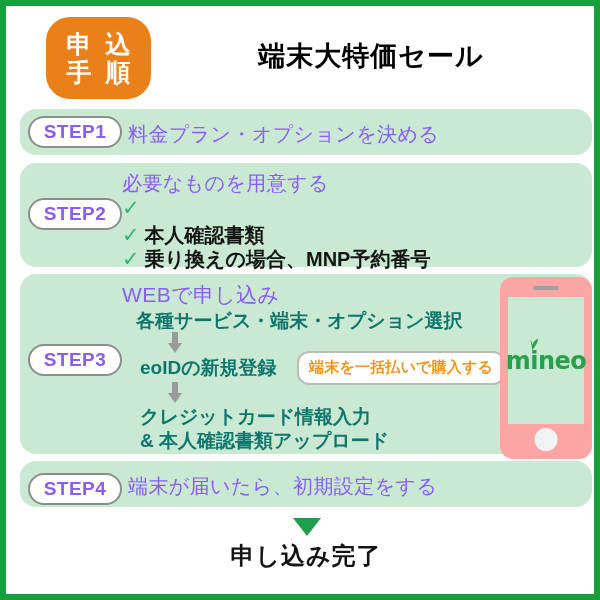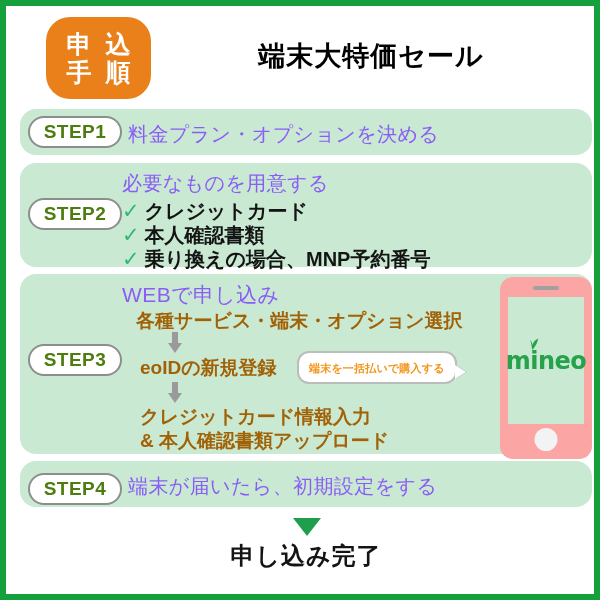--- a/index.html
+++ b/index.html
@@ -50,21 +50,21 @@
   .pill{
     position:absolute;
     width:94px;height:32px;
     background:#ffffff;
     border:2px solid #8a8f8c;
     border-radius:17px;
     display:flex;align-items:center;justify-content:center;
     box-sizing:border-box;
   }
   .pill span{
-    color:#4d7c0f;font-size:19px;font-weight:bold;letter-spacing:.5px;
+    color:#8b5cf6;font-size:19px;font-weight:bold;letter-spacing:.5px;
   }
 
   .rowtext{
     position:absolute;
     font-size:20px;font-weight:normal;color:#8b5cf6;letter-spacing:.4px;
     white-space:nowrap;
   }
 
   
   .chk{
@@ -73,21 +73,21 @@
     display:flex;align-items:center;gap:5px;
   }
   .chk .tick{
     color:#2eb872;font-size:21px;font-weight:bold;line-height:1;
     transform:translateY(-1px);
   }
 
   
   .s3line{
     position:absolute;
-    font-size:19px;font-weight:bold;color:#a16207;white-space:nowrap;
+    font-size:19px;font-weight:bold;color:#0f766e;white-space:nowrap;
   }
   .arrow-down{
     position:absolute;width:14px;height:22px;
   }
   .arrow-down::before{
     content:"";position:absolute;left:4px;top:0;width:6px;height:12px;background:#9a9a9a;
   }
   .arrow-down::after{
     content:"";position:absolute;left:0;top:11px;
     border-left:7px solid transparent;border-right:7px solid transparent;
@@ -95,21 +95,21 @@
   }
 
   
   .bubble{
     position:absolute;left:291px;top:345px;
     background:#ffffff;border:2px solid #b9bdbb;border-radius:12px;
     padding:5px 10px 6px 10px;
     box-sizing:border-box;
   }
   .bubble span{
-    color:#f2951c;font-size:11px;font-weight:bold;white-space:nowrap;letter-spacing:.2px;
+    color:#f2951c;font-size:15px;font-weight:bold;white-space:nowrap;letter-spacing:.2px;
   }
   .bubble .tail{
     position:absolute;right:-11px;top:12px;width:0;height:0;
     border-top:7px solid transparent;border-bottom:7px solid transparent;
     border-left:11px solid #ffffff;
     filter:drop-shadow(1px 0 0 #b9bdbb);
   }
 
   
   .phone{
@@ -176,21 +176,20 @@
   <div class="rowtext" style="left:122px;top:115px;">料金プラン・オプションを決める</div>
 
   <div class="panel p2"></div>
   <div class="pill" style="left:22px;top:192px;">
     <span>STEP2</span>
   </div>
   <div class="rowtext" style="left:116px;top:164px;">必要なものを用意する</div>
 
   <div class="chk" style="top:192px;">
     <span class="tick">✓</span>
-    <span>クレジットカード</span>
   </div>
   <div class="chk" style="top:216px;">
     <span class="tick">✓</span>
     <span>本人確認書類</span>
   </div>
   <div class="chk" style="top:240px;">
     <span class="tick">✓</span>
     <span>乗り換えの場合、MNP予約番号</span>
   </div>
 

